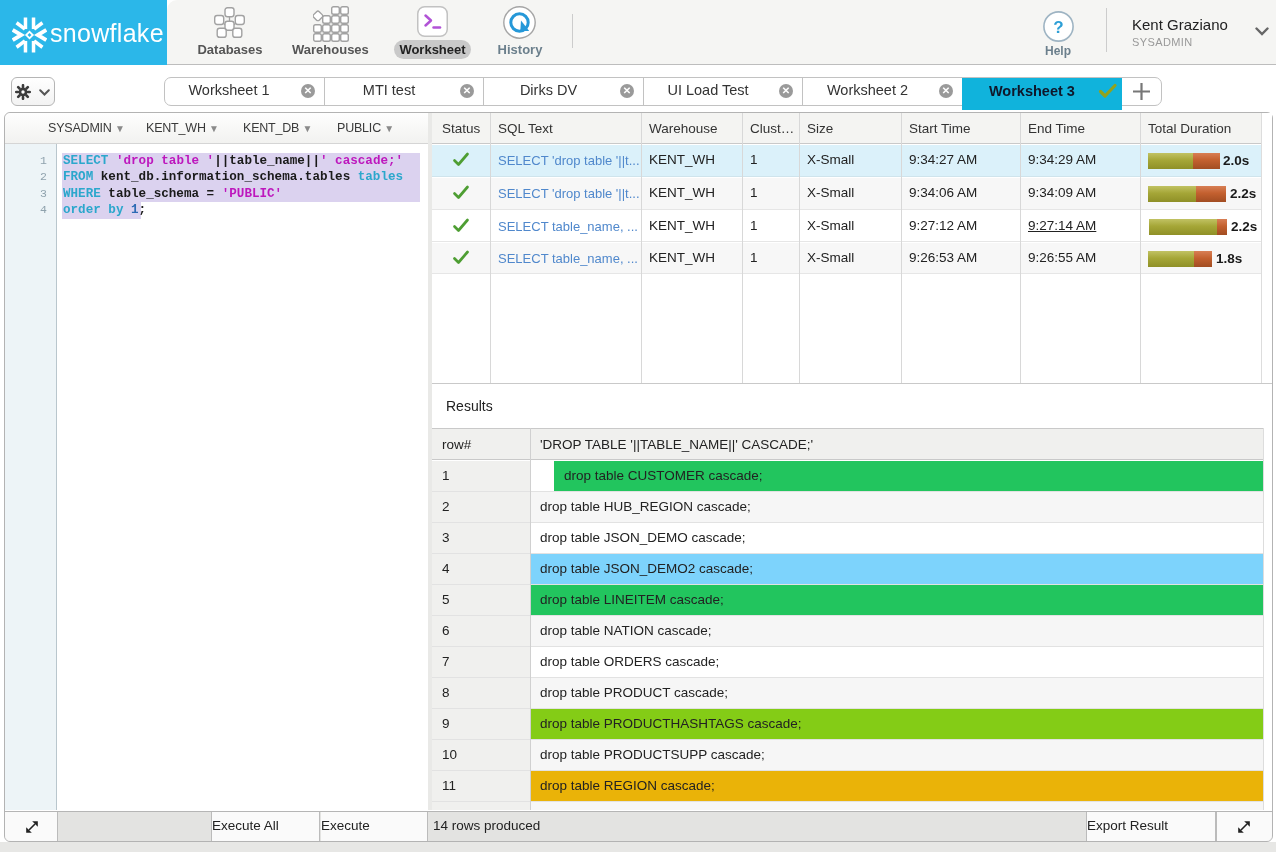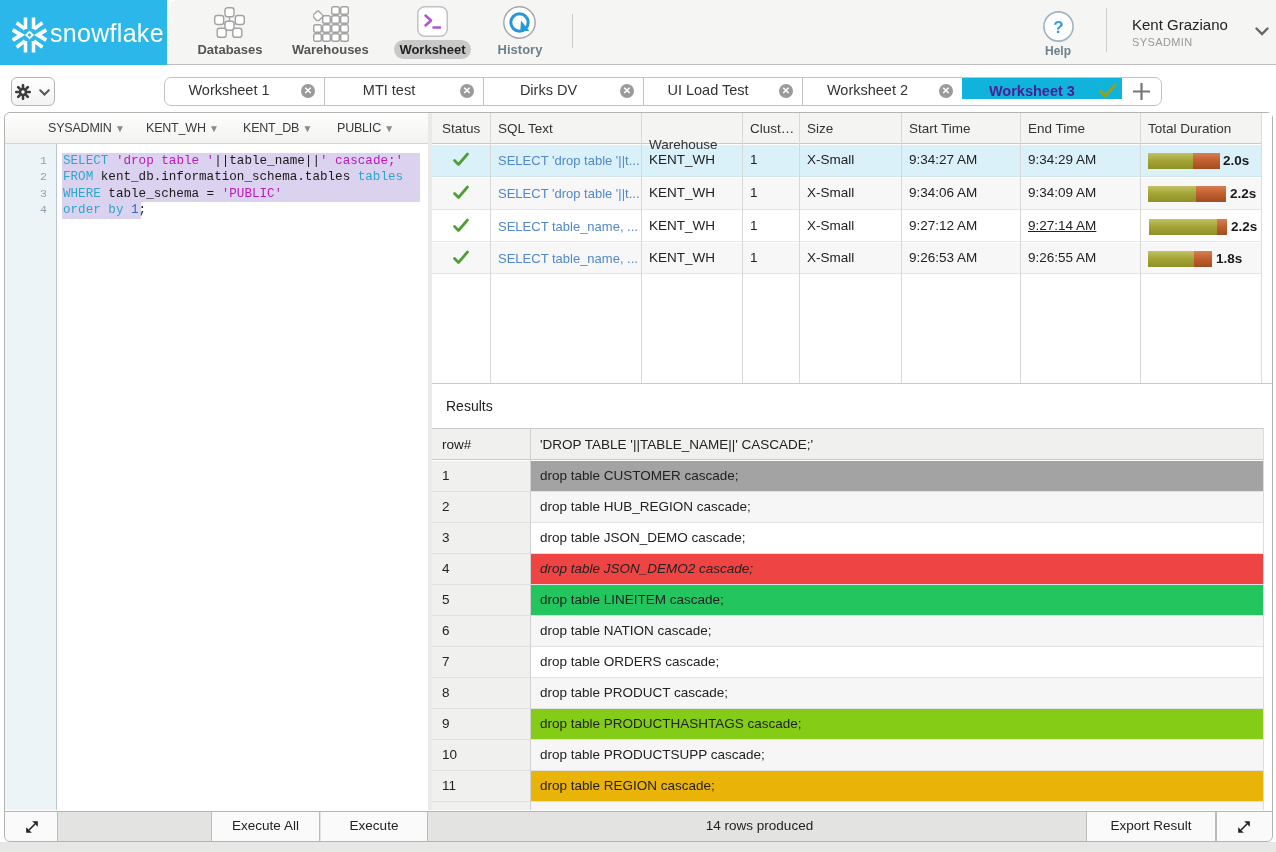--- a/index.html
+++ b/index.html
@@ -112,21 +112,21 @@
   <svg class="abs" style="left:39px;top:89px;" width="11" height="7" viewBox="0 0 11 7">
       <path d="M1.2 1.2 L5.5 5.5 L9.8 1.2" fill="none" stroke="#555" stroke-width="2" stroke-linecap="round"></path>
     </svg>
 
   <div class="abs" style="left:164px;top:77px;width:998px;height:29px;background:#fff;border:1px solid #c2c2c2;border-radius:7px;"></div>
   <div class="abs" style="left:164px;top:77px;width:160px;height:29px;line-height:27px;text-align:center;font-size:14.5px;color:#333;padding-right:30px;">Worksheet 1<span style="position:absolute;right:9px;top:7px;width:14px;height:14px;background:#9a9a9a;border-radius:50%;color:#fff;font-size:10px;line-height:14px;text-align:center;font-weight:bold;">✕</span></div>
   <div class="abs" style="left:324px;top:77px;width:159px;height:29px;line-height:27px;text-align:center;font-size:14.5px;color:#333;padding-right:30px;border-left:1px solid #c2c2c2;">MTI test<span style="position:absolute;right:9px;top:7px;width:14px;height:14px;background:#9a9a9a;border-radius:50%;color:#fff;font-size:10px;line-height:14px;text-align:center;font-weight:bold;">✕</span></div>
   <div class="abs" style="left:483px;top:77px;width:160px;height:29px;line-height:27px;text-align:center;font-size:14.5px;color:#333;padding-right:30px;border-left:1px solid #c2c2c2;">Dirks DV<span style="position:absolute;right:9px;top:7px;width:14px;height:14px;background:#9a9a9a;border-radius:50%;color:#fff;font-size:10px;line-height:14px;text-align:center;font-weight:bold;">✕</span></div>
   <div class="abs" style="left:643px;top:77px;width:159px;height:29px;line-height:27px;text-align:center;font-size:14.5px;color:#333;padding-right:30px;border-left:1px solid #c2c2c2;">UI Load Test<span style="position:absolute;right:9px;top:7px;width:14px;height:14px;background:#9a9a9a;border-radius:50%;color:#fff;font-size:10px;line-height:14px;text-align:center;font-weight:bold;">✕</span></div>
   <div class="abs" style="left:802px;top:77px;width:160px;height:28px;line-height:27px;text-align:center;font-size:14.5px;color:#333;padding-right:30px;border-left:1px solid #c2c2c2;">Worksheet 2<span style="position:absolute;right:9px;top:7px;width:14px;height:14px;background:#9a9a9a;border-radius:50%;color:#fff;font-size:10px;line-height:14px;text-align:center;font-weight:bold;">✕</span></div>
-  <div class="abs" style="left:962px;top:78px;width:160px;height:21px;line-height:27px;text-align:center;background:#10b3dc;font-size:14.5px;font-weight:bold;color:#4c1d95;">Worksheet 3&nbsp;&nbsp;&nbsp;&nbsp;&nbsp;</div>
+  <div class="abs" style="left:962px;top:78px;width:160px;height:32px;line-height:27px;text-align:center;background:#10b3dc;font-size:14.5px;font-weight:bold;color:#0f172a;">Worksheet 3&nbsp;&nbsp;&nbsp;&nbsp;&nbsp;</div>
   <svg class="abs" style="left:1098px;top:83px;" width="20" height="16" viewBox="0 0 20 16">
       <path d="M2.5 8.5 L7 13 L17 2.5" fill="none" stroke="#93a21d" stroke-width="3.2" stroke-linecap="round" stroke-linejoin="round"></path>
     </svg>
   <div class="abs" style="left:1122px;top:77px;width:40px;height:29px;"></div>
   <svg class="abs" style="left:1131px;top:81px;" width="21" height="21" viewBox="0 0 21 21">
       <path d="M10.5 2 V19 M2 10.5 H19" stroke="#777" stroke-width="2.2"></path>
     </svg>
 
   <div class="abs" style="left:4px;top:112px;width:1269px;height:730px;background:#fff;border:1px solid #b3b3b3;border-radius:6px;"></div>
 
@@ -135,21 +135,21 @@
   <div class="abs" style="left:146px;top:121px;font-size:12.5px;letter-spacing:-0.2px;color:#3a3a3a;">KENT_WH <span style="color:#8a8a8a;font-size:10px;">▼</span></div>
   <div class="abs" style="left:243px;top:121px;font-size:12.5px;letter-spacing:-0.2px;color:#3a3a3a;">KENT_DB <span style="color:#8a8a8a;font-size:10px;">▼</span></div>
   <div class="abs" style="left:337px;top:121px;font-size:12.5px;letter-spacing:-0.2px;color:#3a3a3a;">PUBLIC <span style="color:#8a8a8a;font-size:10px;">▼</span></div>
 
   <div class="abs" style="left:5px;top:144px;width:52px;height:666px;background:#edf4f7;border-right:1px solid #b9c6cd;"></div>
   <div id="linenums" class="abs" style="left:5px;top:153px;width:42px;font-family:'Liberation Mono',monospace;font-size:11.5px;line-height:16.3px;color:#8fa2ad;text-align:right;">1<br>2<br>3<br>4</div>
 
   <div class="abs" style="left:62px;top:153px;width:358px;height:49px;background:#dbd2ef;"></div>
   <div class="abs" style="left:62px;top:202px;width:79px;height:17px;background:#dbd2ef;"></div>
 
-  <div id="code" class="abs" style="left:63px;top:153px;font-family:'Liberation Mono',monospace;font-size:12.6px;font-weight:normal;line-height:16.3px;white-space:pre;color:#1a1a1a;"><span class="kw">SELECT</span> <span class="str">'drop table '</span>||table_name||<span class="str">' cascade;'</span>
+  <div id="code" class="abs" style="left:63px;top:153px;font-family:'Liberation Mono',monospace;font-size:12.6px;font-weight:bold;line-height:16.3px;white-space:pre;color:#1a1a1a;"><span class="kw">SELECT</span> <span class="str">'drop table '</span>||table_name||<span class="str">' cascade;'</span>
 <span class="kw">FROM</span> kent_db.information_schema.tables <span class="kw">tables</span>
 <span class="kw">WHERE</span> table_schema = <span class="str">'PUBLIC'</span>
 <span class="kw">order by</span> <span class="num">1</span>;</div>
   <style>.kw{color:#2ba7cc;} .str{color:#bd17bd;} .num{color:#2d6bb4;}</style>
 
   <div class="abs" style="left:428px;top:113px;width:4px;height:697px;background:#e9e9e7;"></div>
 
   <div class="abs" style="left:432px;top:113px;width:829px;height:31px;background:#f4f4f2;border-bottom:1px solid #c9c9c9;"></div>
 
   <div class="abs" style="left:432px;top:145px;width:829px;height:32px;background:#dbf1fa;border-bottom:1px solid #cfe4ec;"></div>
@@ -160,21 +160,21 @@
   <div class="abs" style="left:490px;top:113px;width:1px;height:270px;background:#d8d8d8;"></div>
   <div class="abs" style="left:641px;top:113px;width:1px;height:270px;background:#d8d8d8;"></div>
   <div class="abs" style="left:742px;top:113px;width:1px;height:270px;background:#d8d8d8;"></div>
   <div class="abs" style="left:799px;top:113px;width:1px;height:270px;background:#d8d8d8;"></div>
   <div class="abs" style="left:901px;top:113px;width:1px;height:270px;background:#d8d8d8;"></div>
   <div class="abs" style="left:1020px;top:113px;width:1px;height:270px;background:#d8d8d8;"></div>
   <div class="abs" style="left:1140px;top:113px;width:1px;height:270px;background:#d8d8d8;"></div>
 
   <div class="abs qh" style="left:442px;top:121px;">Status</div>
   <div class="abs qh" style="left:498px;top:121px;">SQL Text</div>
-  <div class="abs qh" style="left:649px;top:137px;">Warehouse</div>
+  <div class="abs qh" style="left:649px;top:121px;">Warehouse</div>
   <div class="abs qh" style="left:750px;top:121px;text-align:center;">Clust…</div>
   <div class="abs qh" style="left:807px;top:121px;">Size</div>
   <div class="abs qh" style="left:909px;top:121px;">Start Time</div>
   <div class="abs qh" style="left:1028px;top:121px;">End Time</div>
   <div class="abs qh" style="left:1148px;top:121px;">Total Duration</div>
   <style>.qh{font-size:13.5px;color:#333;} .qc{font-size:13.5px;color:#222;} .qlink{font-size:13px;color:#5088cc;}
   .chk{position:absolute;left:452px;} .bar{position:absolute;height:16px;}
   .barg{position:absolute;top:0;bottom:0;left:0;background:linear-gradient(#c1c263,#a5a637 45%,#8f9027);}
   .barr{position:absolute;top:0;bottom:0;right:0;background:linear-gradient(#d87f55,#c3602f 45%,#a24d22);}
   .bart{position:absolute;font-size:13.5px;font-weight:bold;color:#1a1a1a;}</style>
@@ -240,33 +240,33 @@
   <div class="bart" style="left:1216px;top:251px;">1.8s</div>
 
   <div class="abs" style="left:432px;top:383px;width:840px;height:45px;background:#fff;border-top:1px solid #c9c9c9;"></div>
   <div class="abs" style="left:446px;top:398px;font-size:14px;color:#222;">Results</div>
   <div class="abs" style="left:432px;top:428px;width:831px;height:32px;background:#f0f0ee;border-top:1px solid #c9c9c9;border-bottom:1px solid #c9c9c9;"></div>
   <div class="abs" style="left:442px;top:437px;font-size:13.5px;color:#222;">row#</div>
   <div class="abs" style="left:540px;top:437px;font-size:13.5px;color:#222;">'DROP TABLE '||TABLE_NAME||' CASCADE;'</div>
   <div id="resrows" class="abs" style="left:432px;top:461px;width:831px;height:349px;overflow:hidden;">
     <div class="rrow">
         <div class="rnum">1</div>
-        <div class="rdat" style="background:#a3a3a3;">drop table CUSTOMER cascade;</div>
+        <div class="rdat" style="background:#22c55e;margin-left:24px;">drop table CUSTOMER cascade;</div>
       </div>
     <div class="rrow">
         <div class="rnum">2</div>
         <div class="rdat" style="background:#f6f6f6;">drop table HUB_REGION cascade;</div>
       </div>
     <div class="rrow">
         <div class="rnum">3</div>
         <div class="rdat" style="background:#fff;">drop table JSON_DEMO cascade;</div>
       </div>
     <div class="rrow">
         <div class="rnum">4</div>
-        <div class="rdat" style="background:#ef4444;font-style:italic;">drop table JSON_DEMO2 cascade;</div>
+        <div class="rdat" style="background:#7dd3fc;">drop table JSON_DEMO2 cascade;</div>
       </div>
     <div class="rrow">
         <div class="rnum">5</div>
         <div class="rdat" style="background:#22c55e;">drop table LINEITEM cascade;</div>
       </div>
     <div class="rrow">
         <div class="rnum">6</div>
         <div class="rdat" style="background:#f6f6f6;">drop table NATION cascade;</div>
       </div>
     <div class="rrow">
@@ -306,21 +306,21 @@
 
   <div id="bottombar" class="abs" style="left:5px;top:811px;width:1267px;height:30px;background:#e3e3e1;border-top:1px solid #b5b5b5;border-radius:0 0 6px 6px;"></div>
   <div class="abs bbw" style="left:5px;top:812px;width:53px;height:29px;border-radius:0 0 0 6px;border-right:1px solid #bbb;"></div>
   <div class="abs bbt" style="left:211px;top:812px;width:109px;background:#fafafa;border-left:1px solid #bbb;border-right:1px solid #bbb;">Execute All</div>
   <div class="abs bbt" style="left:321px;top:812px;width:107px;background:#fafafa;border-right:1px solid #bbb;">Execute</div>
   <div class="abs bbt" style="left:433px;top:812px;width:653px;">14 rows produced</div>
   <div class="abs bbt" style="left:1086px;top:812px;width:130px;background:#fafafa;border-left:1px solid #bbb;border-right:1px solid #bbb;">Export Result</div>
   <div class="abs bbw" style="left:1216px;top:812px;width:56px;height:29px;border-radius:0 0 6px 0;border-left:1px solid #bbb;"></div>
   <style>
     .bbw{background:#fafafa;}
-    .bbt{height:29px;line-height:28px;text-align:center;font-size:13.5px;color:#222;}
+    .bbt{height:29px;line-height:28px;font-size:13.5px;color:#222;}
   </style>
   <svg class="abs" style="left:24px;top:819px;" width="16" height="16" viewBox="0 0 16 16">
     <path d="M5 11 L11 5" stroke="#222" stroke-width="1.6"></path>
     <polygon points="8.2,2.2 13.8,2.2 13.8,7.8" fill="#222"></polygon>
     <polygon points="2.2,8.2 2.2,13.8 7.8,13.8" fill="#222"></polygon>
   </svg>
   <svg class="abs" style="left:1236px;top:819px;" width="16" height="16" viewBox="0 0 16 16">
     <path d="M5 11 L11 5" stroke="#222" stroke-width="1.6"></path>
     <polygon points="8.2,2.2 13.8,2.2 13.8,7.8" fill="#222"></polygon>
     <polygon points="2.2,8.2 2.2,13.8 7.8,13.8" fill="#222"></polygon>

